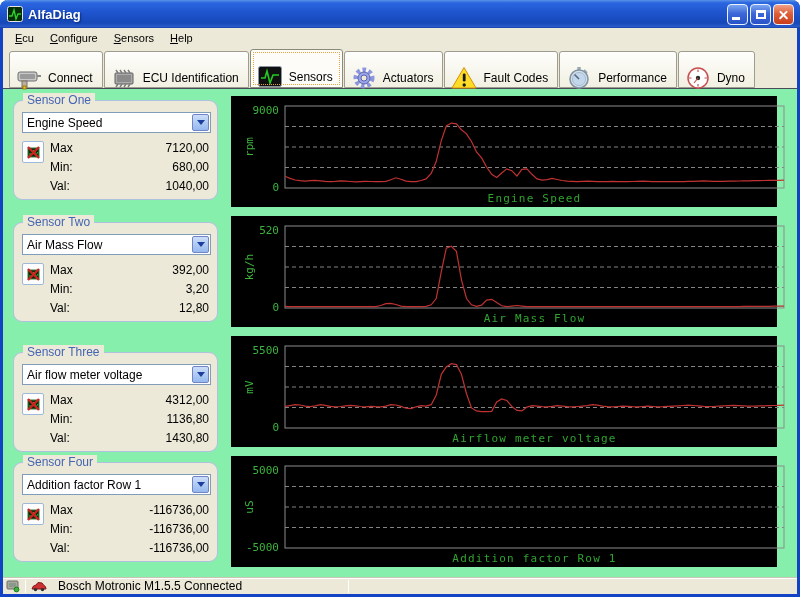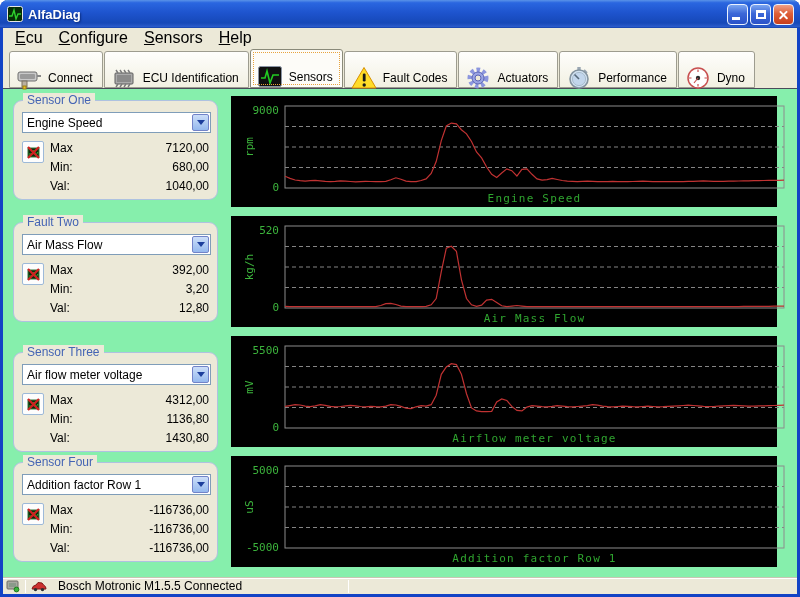--- a/index.html
+++ b/index.html
@@ -25,21 +25,21 @@
     position:relative; cursor:default;
   }
   .winbtn.close { background:linear-gradient(to bottom,#F0A088,#DE5F38 45%,#C83E1C); }
   .glyph-min { position:absolute; left:4px; bottom:4px; width:8px; height:3px; background:#fff; }
   .glyph-max { position:absolute; left:5px; top:5px; width:10px; height:9px; border:2px solid #fff; border-top-width:3px; }
   .glyph-close-a,.glyph-close-b { position:absolute; left:4px; top:9px; width:11px; height:2.4px; background:#fff; border-radius:1px; }
   .glyph-close-a { transform:rotate(45deg);} .glyph-close-b { transform:rotate(-45deg);}
   
   .menubar {
     position:absolute; left:0; top:28px; width:794px; height:20px;
-    background:#ECE9D8; display:flex; align-items:center; padding-left:4px; font-size:16px;
+    background:#ECE9D8; display:flex; align-items:center; padding-left:4px; font-size:11px;
   }
   .menu-item { padding:2px 8px; color:#000; }
   .menu-item u { text-decoration:underline; }
   
   .toolbar {
     position:absolute; left:0; top:48px; width:794px; height:41px;
     background:#ECE9D8; border-bottom:1px solid #4A4A5A;
     display:flex; align-items:flex-end; padding-left:6px;
   }
   .tool-btn {
@@ -154,33 +154,33 @@
     </div>
     <div class="tool-btn active">
       <svg class="tool-icon" viewBox="0 0 28 26">
         <rect x="2.5" y="2.5" width="23" height="20" rx="2" fill="#101010" stroke="#8A94A4"></rect>
         <polyline points="5,14 9,14 11,7 14,19 17,11 23,11" fill="none" stroke="#22CC22" stroke-width="1.6"></polyline>
       </svg>
       <span>Sensors</span>
     </div>
     <div class="tool-btn">
       <svg class="tool-icon" viewBox="0 0 28 26">
+        <circle cx="14" cy="13" r="8" fill="none" stroke="#8C96DE" stroke-width="5" stroke-dasharray="3.4 2.6"></circle>
+        <circle cx="14" cy="13" r="6" fill="#9AA4E4" stroke="#5A64B4"></circle>
+        <circle cx="14" cy="13" r="3" fill="#ECE9D8" stroke="#5A64B4"></circle>
+      </svg>
+      <span>Actuators</span>
+    </div>
+    <div class="tool-btn">
+      <svg class="tool-icon" viewBox="0 0 28 26">
         <path d="M14 2.5 L26 23 L2 23 Z" fill="#FFDC28" stroke="#D89000" stroke-linejoin="round"></path>
         <rect x="12.8" y="8.5" width="2.8" height="8" rx="1.3" fill="#1A1A1A"></rect>
         <circle cx="14.2" cy="20" r="1.7" fill="#1A1A1A"></circle>
       </svg>
       <span>Fault Codes</span>
-    </div>
-    <div class="tool-btn">
-      <svg class="tool-icon" viewBox="0 0 28 26">
-        <circle cx="14" cy="13" r="8" fill="none" stroke="#8C96DE" stroke-width="5" stroke-dasharray="3.4 2.6"></circle>
-        <circle cx="14" cy="13" r="6" fill="#9AA4E4" stroke="#5A64B4"></circle>
-        <circle cx="14" cy="13" r="3" fill="#ECE9D8" stroke="#5A64B4"></circle>
-      </svg>
-      <span>Actuators</span>
     </div>
     <div class="tool-btn">
       <svg class="tool-icon" viewBox="0 0 28 26">
         <rect x="12.3" y="2" width="3.4" height="3.5" fill="#9AA6B2"></rect>
         <path d="M19 5 l3 3" stroke="#9AA6B2" stroke-width="2"></path>
         <circle cx="14" cy="14" r="9" fill="#D2E2F2" stroke="#8494A0" stroke-width="1.6"></circle>
         <circle cx="14" cy="14" r="6.6" fill="#C2D6EC" stroke="#A8BCCC"></circle>
         <path d="M14 14 L9.5 9.5" stroke="#55687A" stroke-width="1.6"></path>
       </svg>
       <span>Performance</span>
@@ -219,21 +219,21 @@
         <span class="lab">Min:</span>
         <span class="val">680,00</span>
       </div>
     <div class="stat-row r2">
         <span class="lab">Val:</span>
         <span class="val">1040,00</span>
       </div>
   </div>
 
   <div class="groupbox" style="top:222px;">
-    <span class="caption">Fault Two</span>
+    <span class="caption">Sensor Two</span>
     <div class="combo">
       <span class="combo-text">Air Mass Flow</span>
       <span class="combo-arrow"></span>
     </div>
     <div class="reset-btn">
       <svg width="15" height="15" viewBox="0 0 15 15">
         <rect x="2" y="3" width="11" height="9" fill="#0A2A0A" stroke="#3A7A3A"></rect>
         <polyline points="3,9 6,9 8,5 10,10 12,7" fill="none" stroke="#2EC02E"></polyline>
         <path d="M2 2 L13 13 M13 2 L2 13" stroke="#D02020" stroke-width="2.2"></path>
       </svg>

